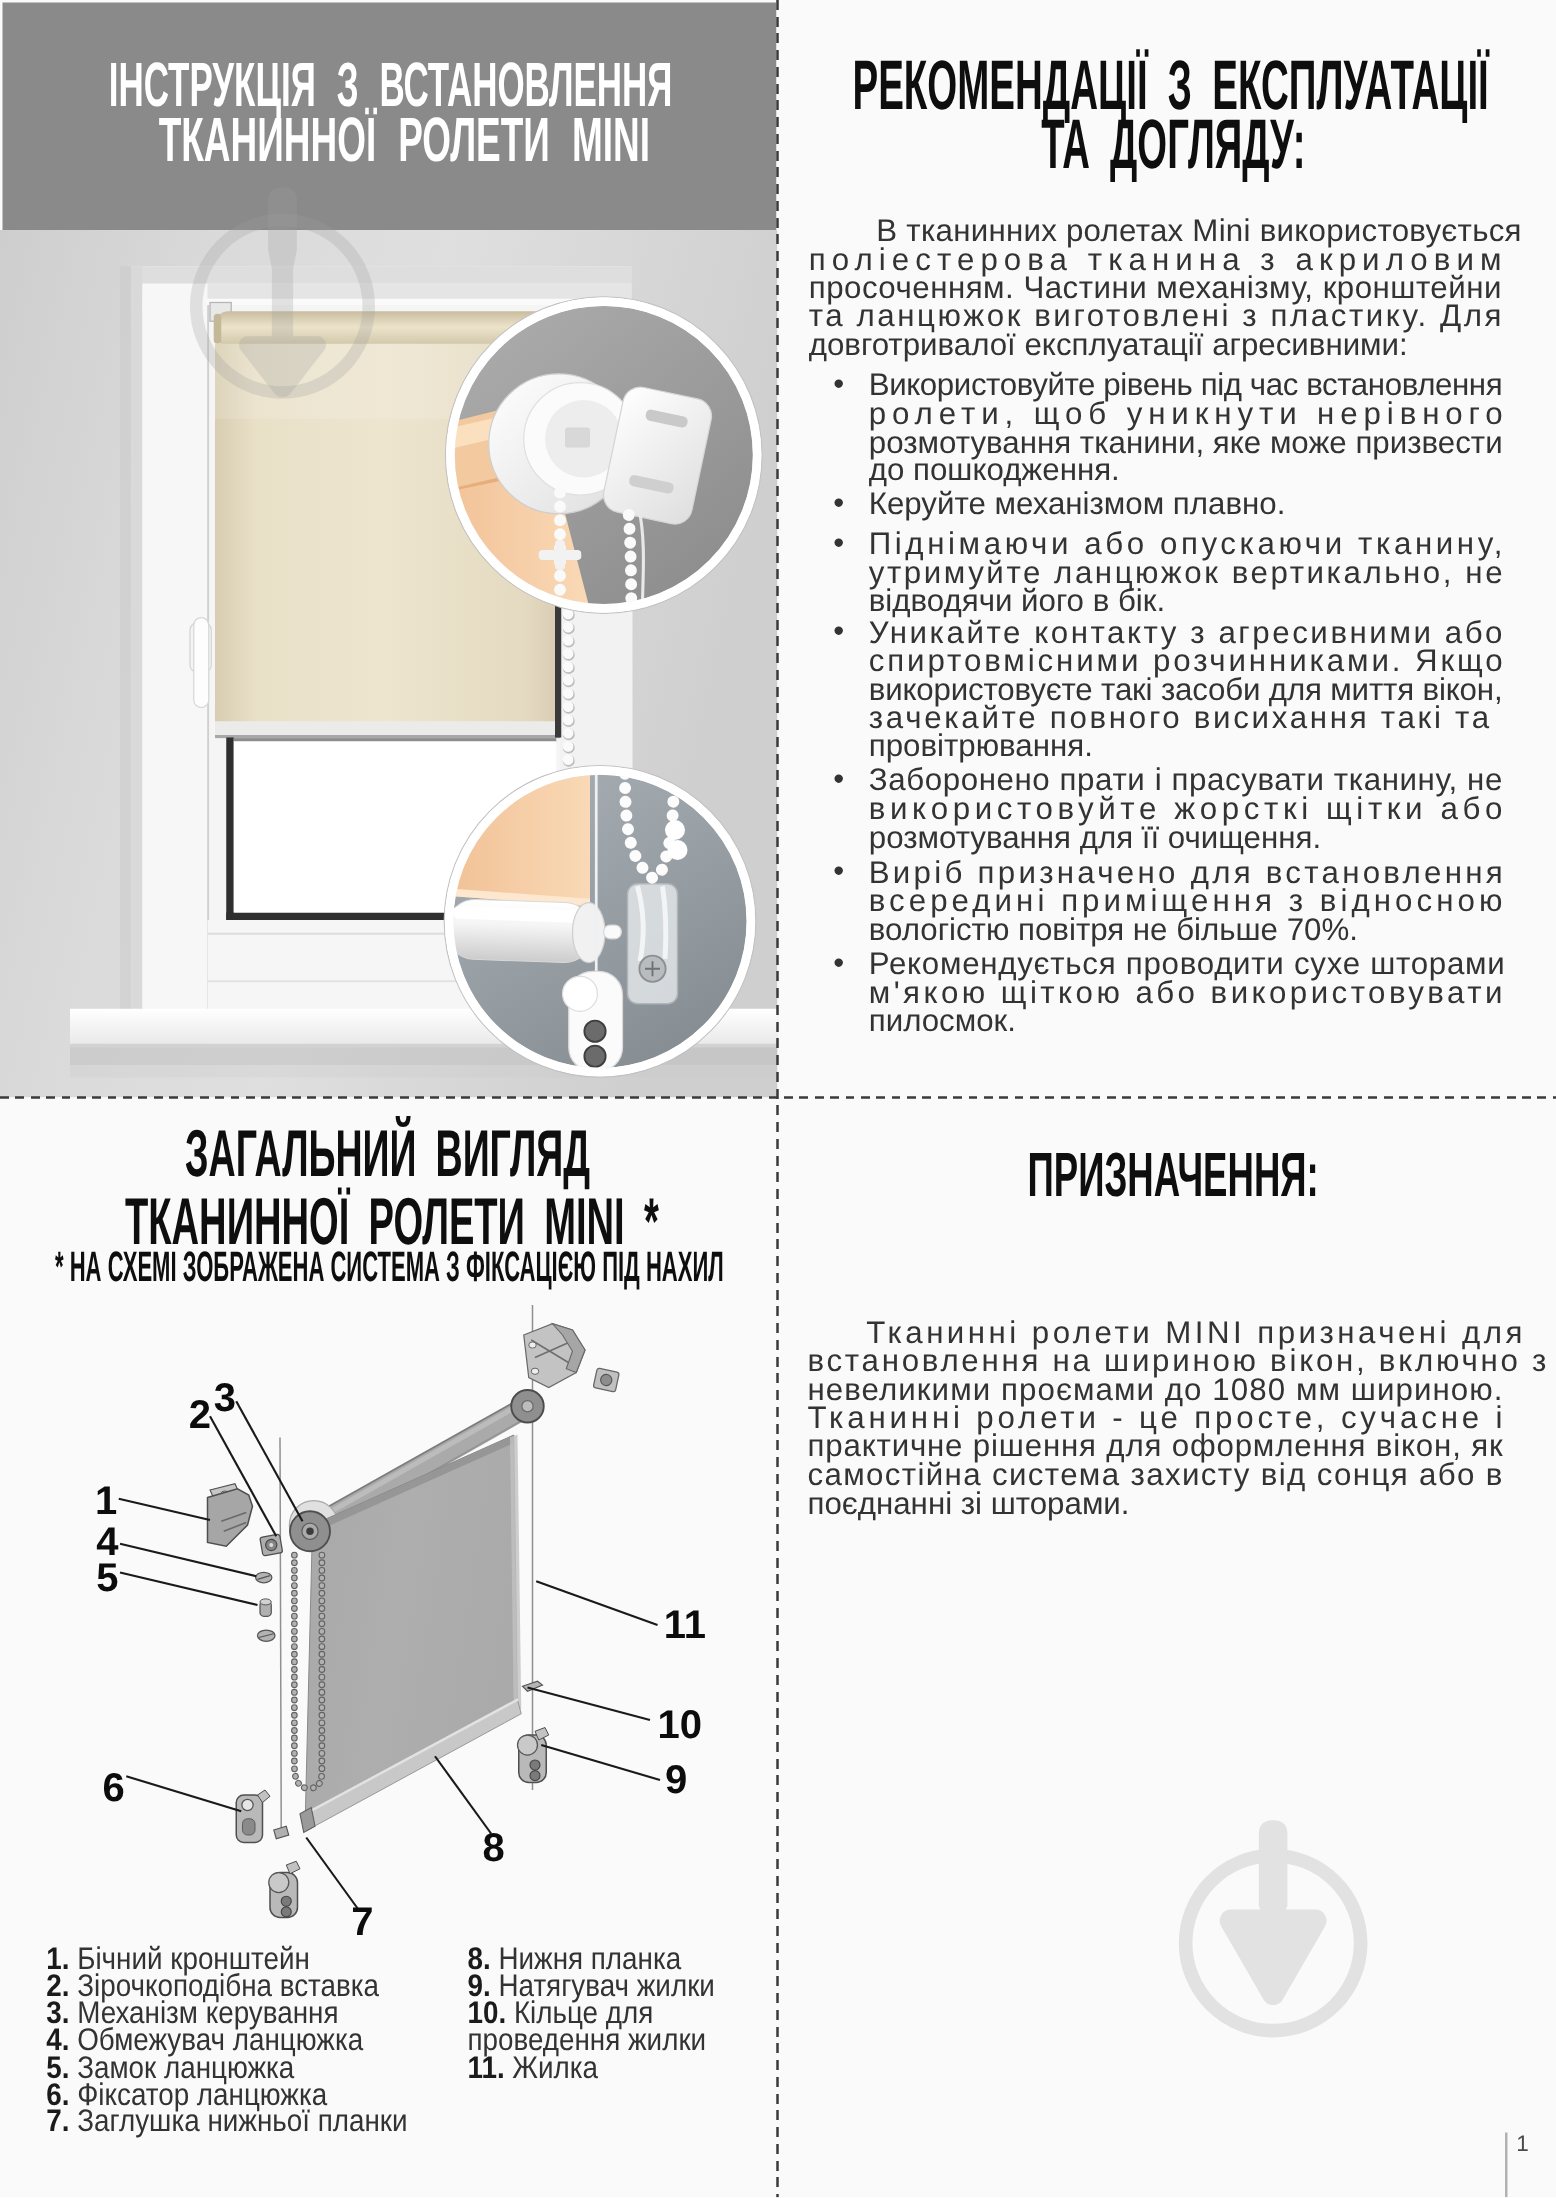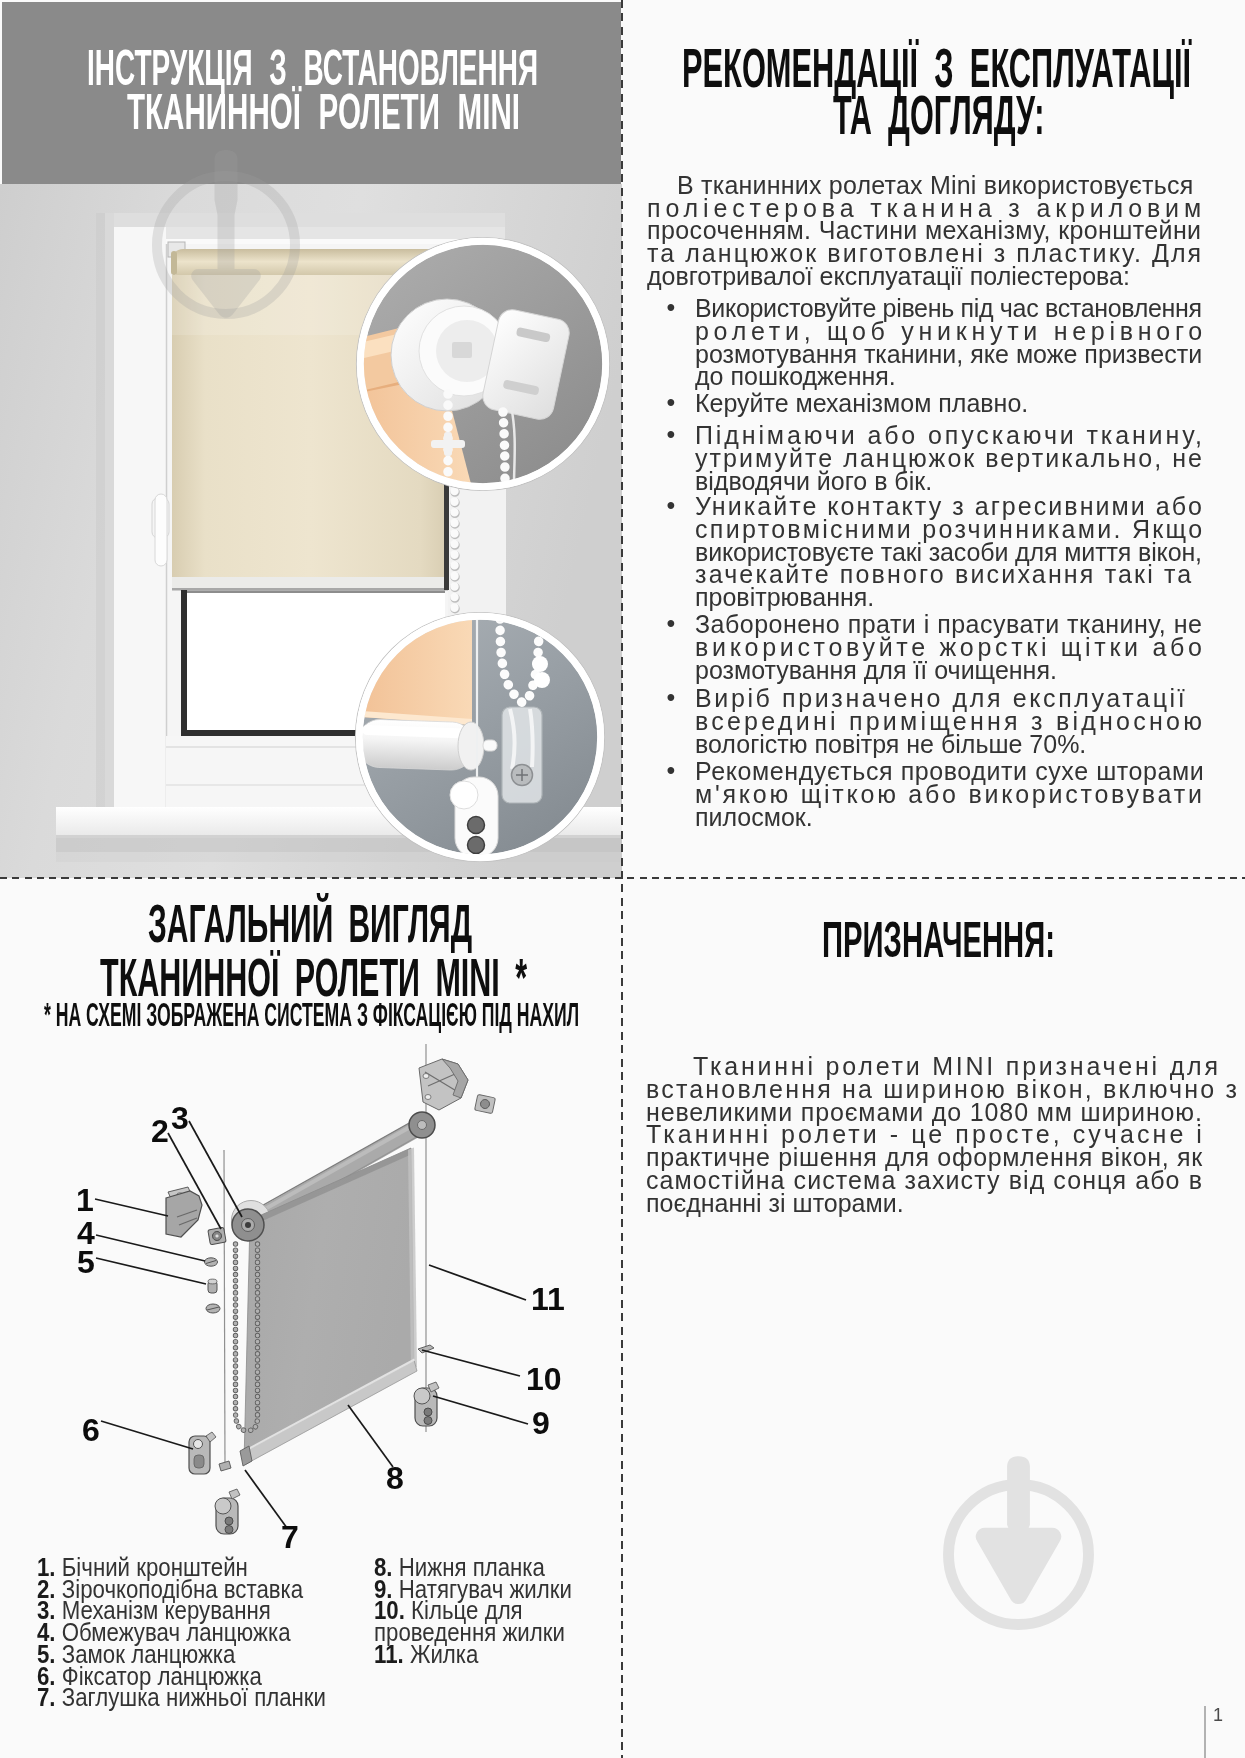--- a/index.html
+++ b/index.html
@@ -208,25 +208,25 @@
 
 <div class="abs" style="left:621px;top:0;width:2px;height:1758px;background:repeating-linear-gradient(180deg,#3a3a3a 0 8px,transparent 8px 13.4px)"></div>
 
 <div class="abs" style="left:0;top:877px;width:1245px;height:2px;background:repeating-linear-gradient(90deg,#3a3a3a 0 7px,transparent 7px 12.3px)"></div>
 
 <div class="hl" id="t2a" style="word-spacing:14px;transform:scaleX(0.5500);left:682px;top:45px;font-size:56px;line-height:46px">РЕКОМЕНДАЦІЇ З ЕКСПЛУАТАЦІЇ</div>
 
 <div class="hl" id="t2b" style="word-spacing:14px;transform:scaleX(0.5469);left:833px;top:92px;font-size:56px;line-height:46px">ТА ДОГЛЯДУ:</div>
 
 <div class="abs body" id="intro" style="left:647px;top:173.7px;width:554px">
-<div style="letter-spacing:0.21px;margin-left:30px">В тканинних ролетах Mini використовується</div>
+<div style="letter-spacing:0.21px;margin-left:54px">В тканинних ролетах Mini використовується</div>
 <div style="letter-spacing:4.85px">поліестерова тканина з акриловим</div>
 <div style="letter-spacing:0.39px">просоченням. Частини механізму, кронштейни</div>
 <div style="letter-spacing:2.06px">та ланцюжок виготовлені з пластику. Для</div>
-<div style="letter-spacing:0.00px">довготривалої експлуатації поліестерова:</div>
+<div style="letter-spacing:0.00px">довготривалої експлуатації агресивними:</div>
 </div>
 
 <div class="abs body" id="b1" style="left:695px;top:296.9px;width:507px">
 <span class="dot">•</span>
 <div style="letter-spacing:-0.32px">Використовуйте рівень під час встановлення</div>
 <div style="letter-spacing:4.72px">ролети, щоб уникнути нерівного</div>
 <div style="letter-spacing:0.01px">розмотування тканини, яке може призвести</div>
 <div style="letter-spacing:0.00px">до пошкодження.</div>
 </div>
 
@@ -253,21 +253,21 @@
 
 <div class="abs body" id="b5" style="left:695px;top:612.9px;width:507px">
 <span class="dot">•</span>
 <div style="letter-spacing:0.48px">Заборонено прати і прасувати тканину, не</div>
 <div style="letter-spacing:3.69px">використовуйте жорсткі щітки або</div>
 <div style="letter-spacing:0.00px">розмотування для її очищення.</div>
 </div>
 
 <div class="abs body" id="b6" style="left:695px;top:686.9px;width:507px">
 <span class="dot">•</span>
-<div style="letter-spacing:2.62px">Виріб призначено для експлуатації</div>
+<div style="letter-spacing:2.62px">Виріб призначено для встановлення</div>
 <div style="letter-spacing:3.24px">всередині приміщення з відносною</div>
 <div style="letter-spacing:0.00px">вологістю повітря не більше 70%.</div>
 </div>
 
 <div class="abs body" id="b7" style="left:695px;top:759.9px;width:507px">
 <span class="dot">•</span>
 <div style="letter-spacing:0.59px">Рекомендується проводити сухе шторами</div>
 <div style="letter-spacing:2.76px">м'якою щіткою або використовувати</div>
 <div style="letter-spacing:0.00px">пилосмок.</div>
 </div>

